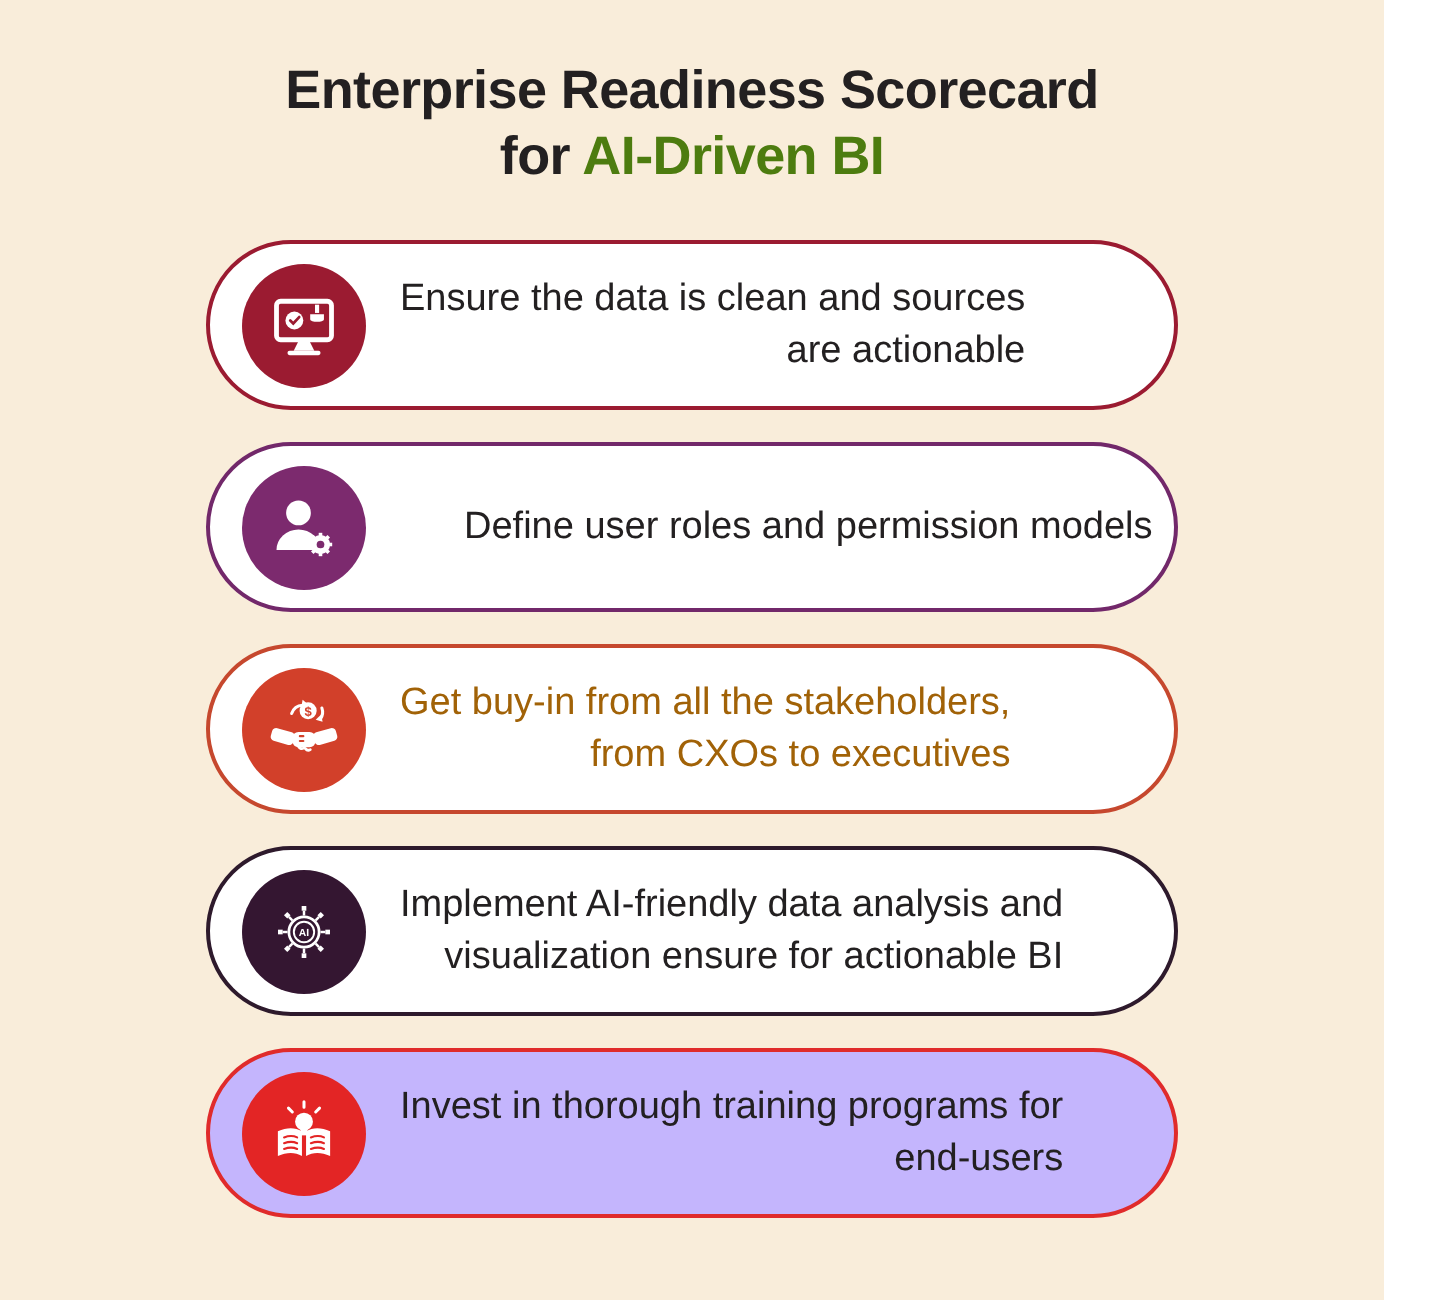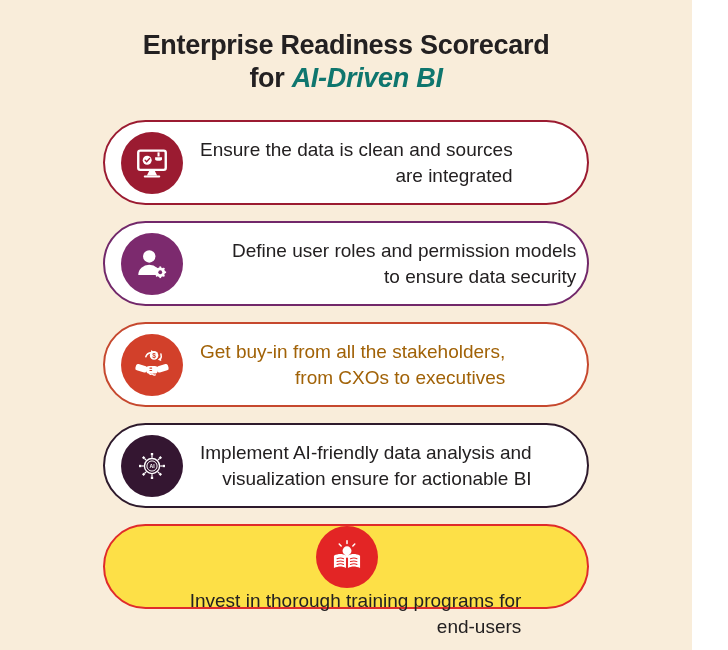--- a/index.html
+++ b/index.html
@@ -34,41 +34,41 @@
   .card-text .line { white-space:nowrap; }
 </style>
 </head>
 <body>
 
 <div class="canvas" style="background-color: rgb(249, 237, 218);">
 
   <div class="title-block">
     <div class="title-line" style="color: rgb(35, 32, 33);">Enterprise Readiness Scorecard</div>
     <div class="title-line">
-      <span style="color: rgb(35, 32, 33);">for </span><span style="color: #0f766e; font-style: italic;">AI-Driven BI</span>
+      <span style="color: rgb(35, 32, 33);">for </span><span style="color: #4d7c0f;">AI-Driven BI</span>
     </div>
   </div>
 
   <div class="cards">
 
     <div class="card" style="border-color: rgb(155, 27, 49); background-color: rgb(255, 255, 255);">
       <div class="icon-circle" style="background-color: rgb(155, 27, 49); color: rgb(155, 27, 49);">
         <svg viewBox="0 0 64 64" aria-hidden="true">
           <rect x="12" y="14" width="40" height="28" rx="3" fill="none" stroke="#fff" stroke-width="3.5"></rect>
           <circle cx="25" cy="28" r="6.5" fill="#fff"></circle>
           <path d="M22 28 l2.2 2.2 L28.5 25.5" stroke="currentColor" stroke-width="2" fill="none" stroke-linecap="round"></path>
           <rect x="40" y="16.5" width="3" height="6" fill="#fff"></rect>
           <path d="M36.5 23.5 h10 v3.5 c0 2.5 -10 2.5 -10 0 z" fill="#fff"></path>
           <path d="M28.5 42 l-4 8 h15 l-4 -8 z" fill="#fff"></path>
           <rect x="20" y="50" width="24" height="3.2" rx="1.5" fill="#fff"></rect>
         </svg>
       </div>
       <div class="card-text" style="color: rgb(35, 32, 33);">
         <div class="line">Ensure the data is clean and sources</div>
-        <div class="line">are integrated</div>
+        <div class="line">are actionable</div>
       </div>
     </div>
 
     <div class="card" style="border-color: rgb(114, 40, 106); background-color: rgb(255, 255, 255); gap: 32px;">
       <div class="icon-circle" style="background-color: rgb(124, 42, 110); color: rgb(124, 42, 110);">
         <svg viewBox="0 0 64 64" aria-hidden="true">
           <circle cx="28" cy="21" r="9" fill="#fff"></circle>
           <path d="M12 48 a16 15 0 0 1 32 0 z" fill="#fff"></path>
           <g fill="#fff">
             <rect x="42.7" y="35.5" width="2.6" height="4" transform="rotate(0 44 44)"></rect>
@@ -79,21 +79,20 @@
             <rect x="42.7" y="35.5" width="2.6" height="4" transform="rotate(225 44 44)"></rect>
             <rect x="42.7" y="35.5" width="2.6" height="4" transform="rotate(270 44 44)"></rect>
             <rect x="42.7" y="35.5" width="2.6" height="4" transform="rotate(315 44 44)"></rect>
             <circle cx="44" cy="44" r="7"></circle>
           </g>
           <circle cx="44" cy="44" r="2.8" fill="currentColor"></circle>
         </svg>
       </div>
       <div class="card-text" style="color: rgb(35, 32, 33);">
         <div class="line">Define user roles and permission models</div>
-        <div class="line">to ensure data security</div>
       </div>
     </div>
 
     <div class="card" style="border-color: rgb(198, 72, 46); background-color: rgb(255, 255, 255);">
       <div class="icon-circle" style="background-color: rgb(210, 64, 42); color: rgb(210, 64, 42);">
         <svg viewBox="0 0 64 64" aria-hidden="true">
           <path d="M23 20 a9 9 0 0 1 8-6" stroke="#fff" stroke-width="2.2" fill="none" stroke-linecap="round"></path>
           <path d="M45 16 a9 9 0 0 1 -1 8" stroke="#fff" stroke-width="2.2" fill="none" stroke-linecap="round"></path>
           <path d="M31 10 l4 3.5 -5 2 z" fill="#fff"></path>
           <path d="M45.5 26 l-5 -1.5 4 -3.8 z" fill="#fff"></path>
@@ -155,21 +154,21 @@
               </g>
           </g>
         </svg>
       </div>
       <div class="card-text" style="color: rgb(35, 32, 33);">
         <div class="line">Implement AI-friendly data analysis and</div>
         <div class="line">visualization ensure for actionable BI</div>
       </div>
     </div>
 
-    <div class="card" style="border-color: rgb(224, 43, 43); background-color: #fde047; flex-direction: column;">
+    <div class="card" style="border-color: rgb(224, 43, 43); background-color: #c4b5fd;">
       <div class="icon-circle" style="background-color: rgb(227, 37, 37); color: rgb(227, 37, 37);">
         <svg viewBox="0 0 64 64" aria-hidden="true">
           <path d="M32 12.5 v-4 M23.5 16 l-2.8-2.8 M40.5 16 l2.8-2.8" stroke="#fff" stroke-width="2.2" stroke-linecap="round"></path>
           <circle cx="32" cy="23" r="6.5" fill="#fff"></circle>
           <rect x="29.5" y="28.5" width="5" height="4.5" fill="#fff"></rect>
           <path d="M13 30 c6.5-3 12.5-3 17.5 0 v18 c-5-3-11-3-17.5 0 z" fill="#fff"></path>
           <path d="M51 30 c-6.5-3-12.5-3-17.5 0 v18 c5-3 11-3 17.5 0 z" fill="#fff"></path>
           <path d="M17.5 34.5 c3.5-1.3 6.8-1.3 9.5 0 M17.5 38.7 c3.5-1.3 6.8-1.3 9.5 0 M17.5 42.9 c3.5-1.3 6.8-1.3 9.5 0" stroke="currentColor" stroke-width="1.5" fill="none" stroke-linecap="round"></path>
           <path d="M37 34.5 c3.5-1.3 6.8-1.3 9.5 0 M37 38.7 c3.5-1.3 6.8-1.3 9.5 0 M37 42.9 c3.5-1.3 6.8-1.3 9.5 0" stroke="currentColor" stroke-width="1.5" fill="none" stroke-linecap="round"></path>
         </svg>

